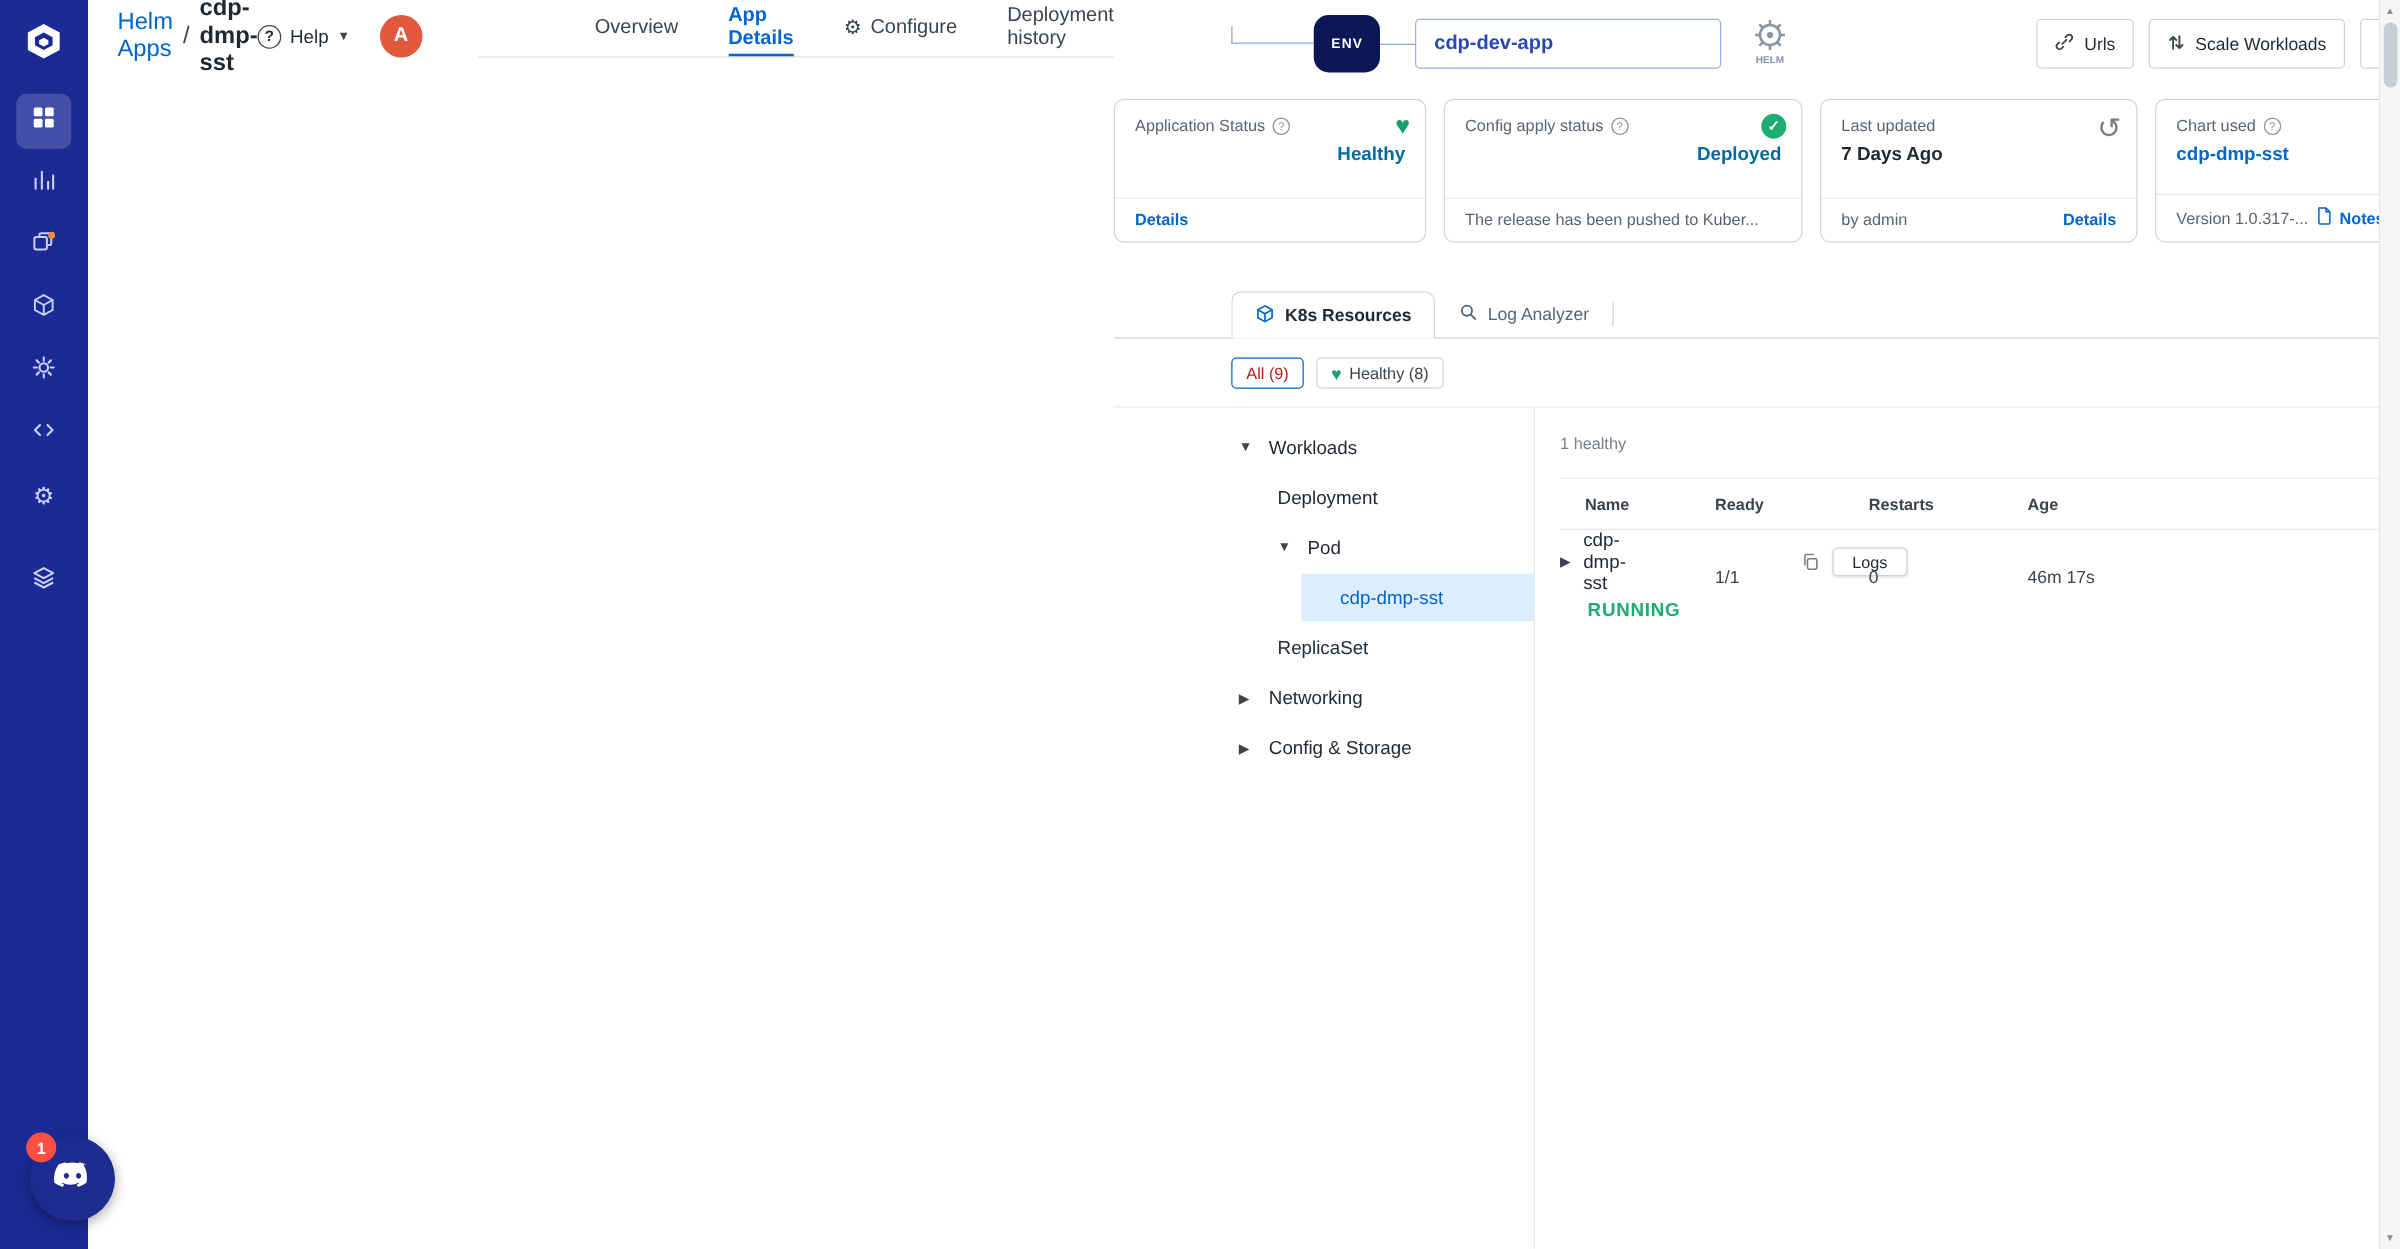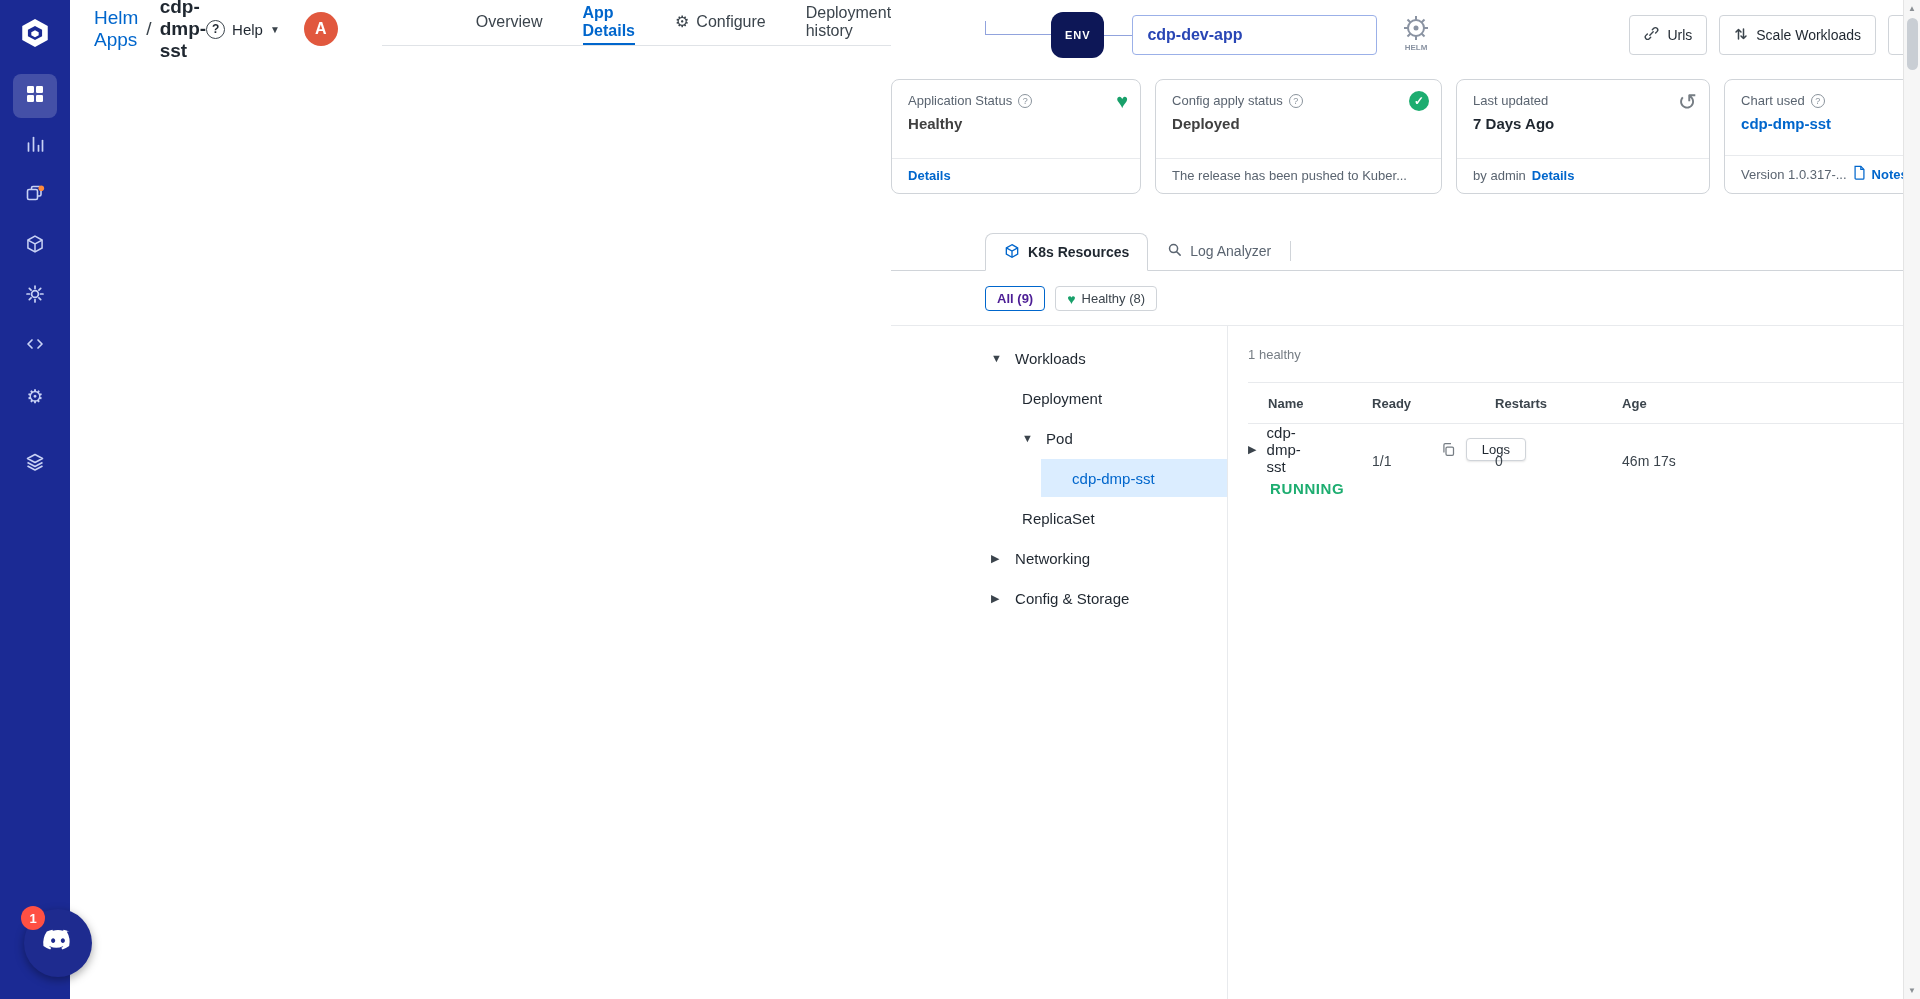--- a/index.html
+++ b/index.html
@@ -47,41 +47,41 @@
   .btn-sq { width:40px; justify-content:center; padding:0; font-size:17px; color:#3b444c; }
 
   
   .cards { display:flex; gap:14px; margin-top:21px; }
   .card { border:1px solid #d0d4d9; border-radius:8px; background:#fff; height:115px; display:flex; flex-direction:column; }
   .c1 { width:250px; } .c2 { width:287px; } .c3 { width:254px; } .c4 { width:250px; }
   .card-top { padding:13px 16px 0; position:relative; flex:1; }
   .card-title { font-size:13px; color:#5a6470; display:flex; gap:6px; align-items:center; }
   .q { width:14px; height:14px; border:1px solid #8a939c; border-radius:50%; font-size:9px; color:#8a939c; display:inline-flex; align-items:center; justify-content:center; }
   .card-value { font-size:15px; font-weight:700; margin-top:7px; }
-  .v-green { color:#404040; } .v-dark { color:#1f2730; } .v-link { color:#0066cc; cursor:pointer; }
+  .v-green { color:#0369a1;text-align:right; } .v-dark { color:#1f2730; } .v-link { color:#0066cc; cursor:pointer; }
   .card-ic { position:absolute; top:11px; right:12px; }
   .heart { color:#18a06a; font-size:20px; line-height:1; }
   .chk { width:20px; height:20px; border-radius:50%; background:#1dad70; color:#fff; font-size:12px; font-weight:700; display:flex; align-items:center; justify-content:center; }
   .hist { font-size:23px; color:#767d84; line-height:1; }
   .gearp { width:26px; height:26px; border-radius:6px; background:#ece7fd; color:#7356e8; font-size:16px; display:flex; align-items:center; justify-content:center; }
   .card-foot { border-top:1px solid #e8eaed; padding:9px 16px 10px; font-size:13px; color:#5a6470; display:flex; align-items:center; gap:6px; }
-  .card-foot.between { justify-content:flex-start; }
+  .card-foot.between { justify-content:space-between; }
   .link { color:#0066cc; font-weight:600; cursor:pointer; }
   .truncate { white-space:nowrap; overflow:hidden; text-overflow:ellipsis; }
 
   
   .strip { display:flex; align-items:flex-end; padding-left:94px; margin-top:38px;text-align:center; }
   .rtab { height:38px; display:flex; align-items:center; gap:8px; padding:0 18px; font-size:14px; color:#5a6470; cursor:pointer; border:1px solid transparent; border-radius:8px 8px 0 0; }
   .rtab.active { background:#fff; border-color:#d0d4d9; border-bottom-color:#fff; color:#1f2730; font-weight:600; margin-bottom:-1px; position:relative; z-index:2; }
   .rtab-div { width:1px; height:20px; background:#d0d4d9; align-self:center; }
 
   .panel { border-top:1px solid #d0d4d9; flex:1; display:flex; flex-direction:column; min-height:0; }
   .filters { display:flex; gap:10px; padding:15px 0 14px 94px; border-bottom:1px solid #e8eaed; }
   .pill { border:1px solid #d0d4d9; border-radius:4px; padding:4px 11px; font-size:13px; color:#3b444c; display:flex; gap:6px; align-items:center; background:#fff; cursor:pointer; }
-  .pill.active { border-color:#0066cc; color:#4c1d95; font-weight:700; }
+  .pill.active { border-color:#0066cc; color:#b91c1c; font-weight:400; }
   .heart-sm { color:#18a06a; font-size:14px; line-height:1; }
 
   .body-split { flex:1; display:flex; min-height:0; }
   .tree { width:337px; border-right:1px solid #e8eaed; padding-top:12px; flex-shrink:0; }
   .titem { height:40px; display:flex; align-items:center; font-size:15px; color:#1f2730; cursor:pointer; }
   .lv0 { padding-left:100px; }
   .lv1 { padding-left:131px; }
   .caret { width:24px; font-size:11px; color:#3b444c; }
   .titem-sel { margin:1px 0; height:38px; display:flex; align-items:center; margin-left:150px; padding-left:31px; background:#dbedff; color:#0066cc; font-size:15px; cursor:pointer; }
 

